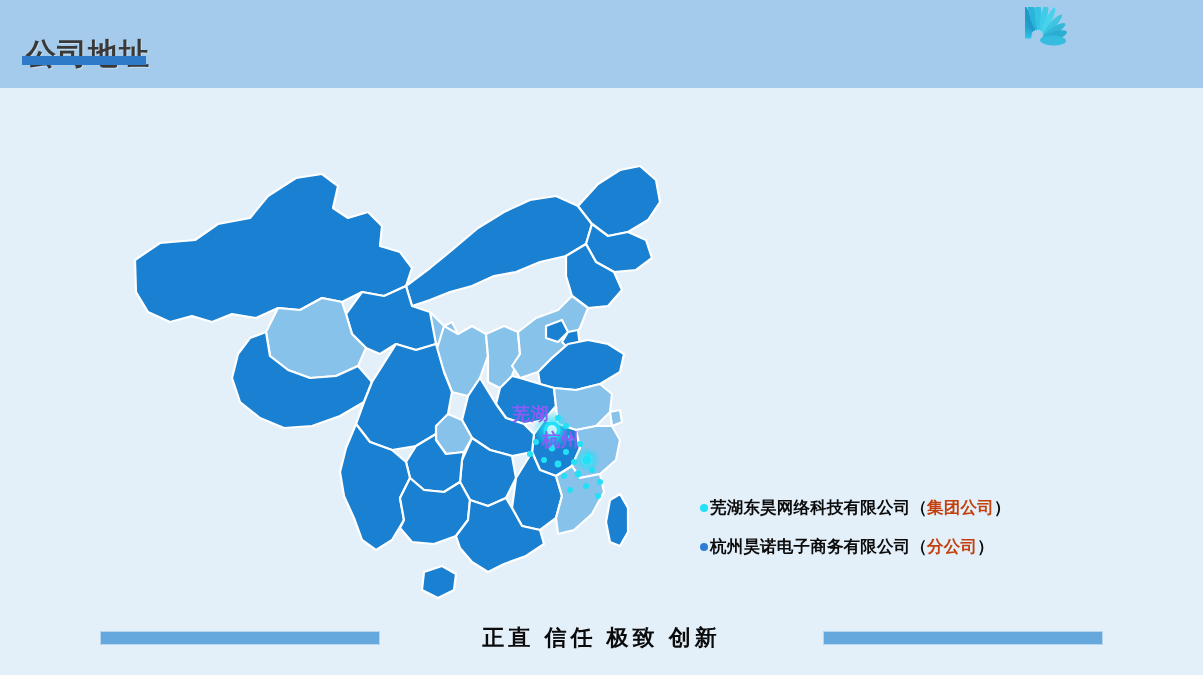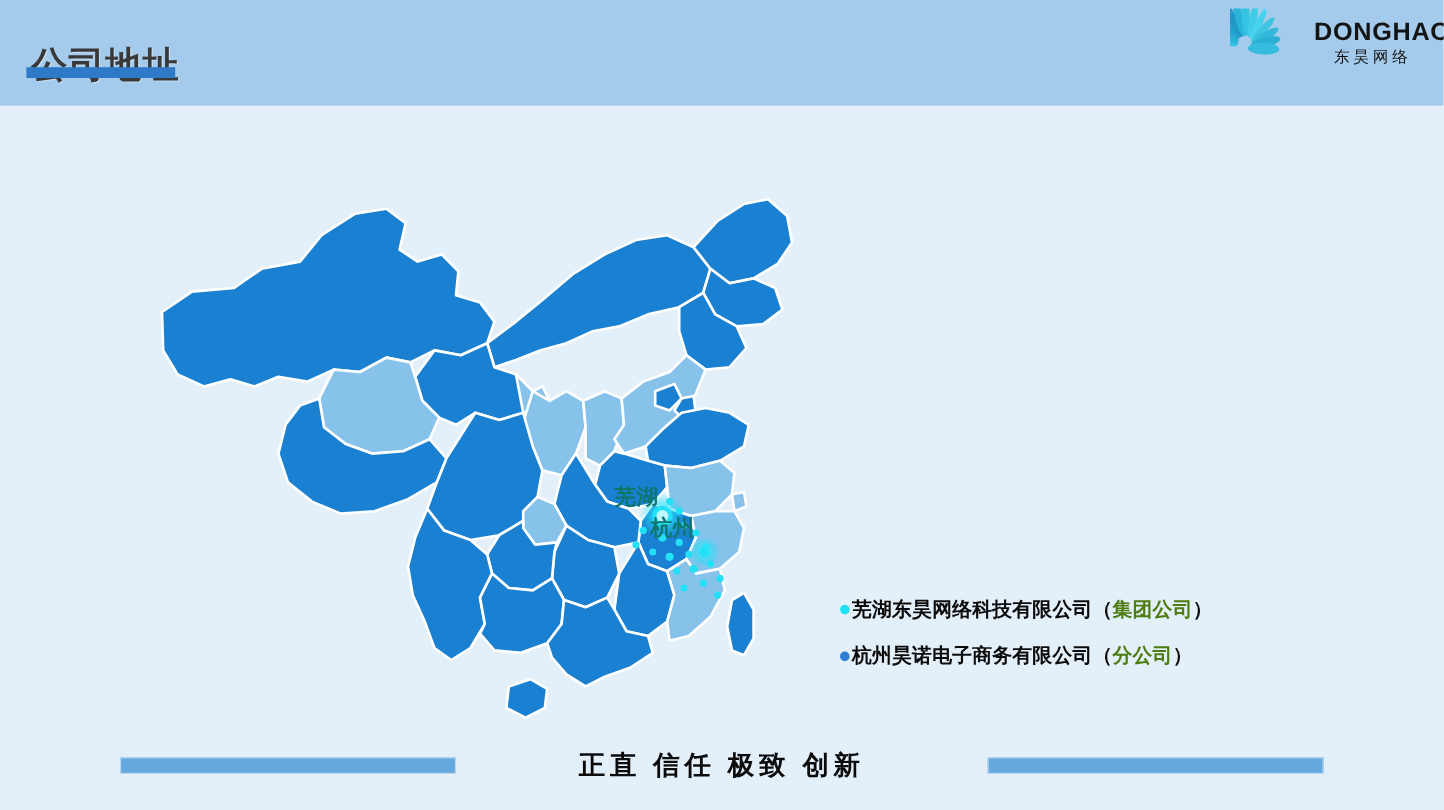--- a/index.html
+++ b/index.html
@@ -86,21 +86,21 @@
     top: 100px;
     width: 620px;
     height: 510px;
   }
   #map-svg { display: block; width: 620px; height: 510px; }
 
   .city-label {
     position: absolute;
     font-size: 18px;
     font-weight: bold;
-    color: #0f766e;
+    color: #8b5cf6;
     white-space: nowrap;
     letter-spacing: 0.5px;
   }
   #label-wuhu  { left: 412px; top: 302px; }
   #label-hangzhou { left: 442px; top: 328px; }
 
   
   #legend {
     position: absolute;
     left: 700px;
@@ -117,21 +117,21 @@
     white-space: nowrap;
     letter-spacing: 0.2px;
   }
   .legend-bullet {
     width: 8px;
     height: 8px;
     border-radius: 50%;
     margin-right: 2px;
     flex: 0 0 auto;
   }
-  .legend-tag { color: #4d7c0f; }
+  .legend-tag { color: #c2410c; }
   .legend-paren { color: #0b0b0b; }
 
   
   #footer-motto {
     position: absolute;
     left: 0;
     top: 623px;
     width: 1203px;
     text-align: center;
     font-size: 22px;
@@ -195,24 +195,20 @@
             <ellipse cx="0" cy="-18" rx="3.6" ry="13" fill="#33b8d9"></ellipse>
           </g>
         <g transform="rotate(74)">
             <ellipse cx="0" cy="-16" rx="4.2" ry="13" fill="#2aaed2"></ellipse>
           </g>
         <g transform="rotate(92)">
             <ellipse cx="0" cy="-14" rx="5.0" ry="13" fill="#36bcdf"></ellipse>
           </g>
       </g>
     </svg>
-  </div>
-  <div id="logo-text">
-    <div id="logo-name">DONGHAO</div>
-    <div id="logo-sub">东昊网络</div>
   </div>
 </div>
 
 <div id="map-area">
   <svg id="map-svg" viewBox="0 0 620 510">
     <defs>
       <radialGradient id="glow" cx="50%" cy="50%" r="50%">
         <stop offset="0%" stop-color="#7ff4ff" stop-opacity="0.95"></stop>
         <stop offset="55%" stop-color="#22e0f5" stop-opacity="0.55"></stop>
         <stop offset="100%" stop-color="#22e0f5" stop-opacity="0"></stop>

